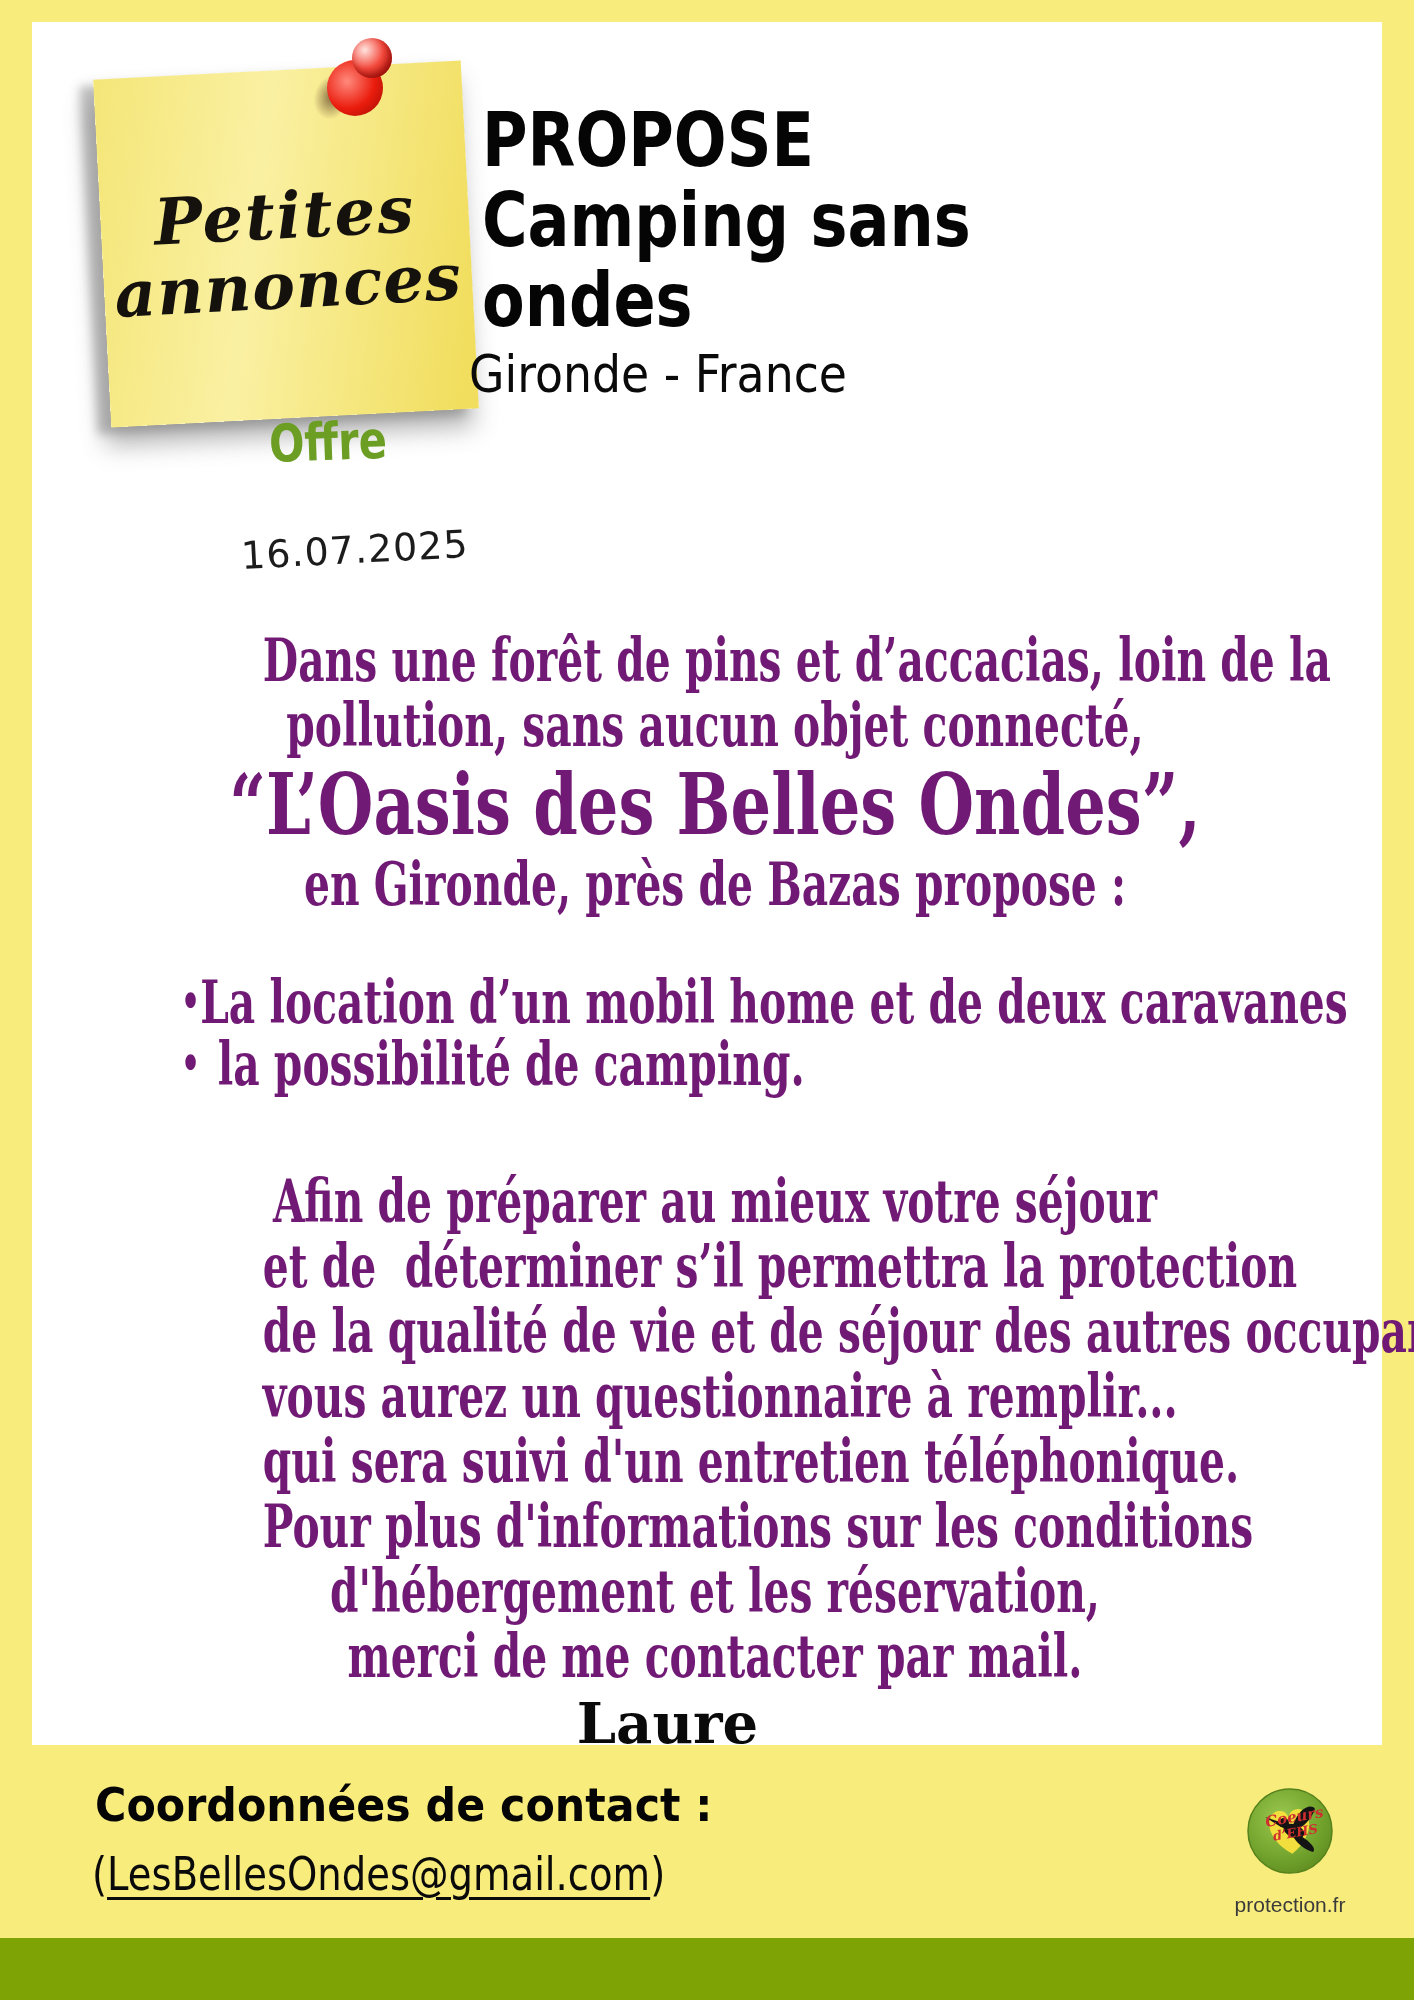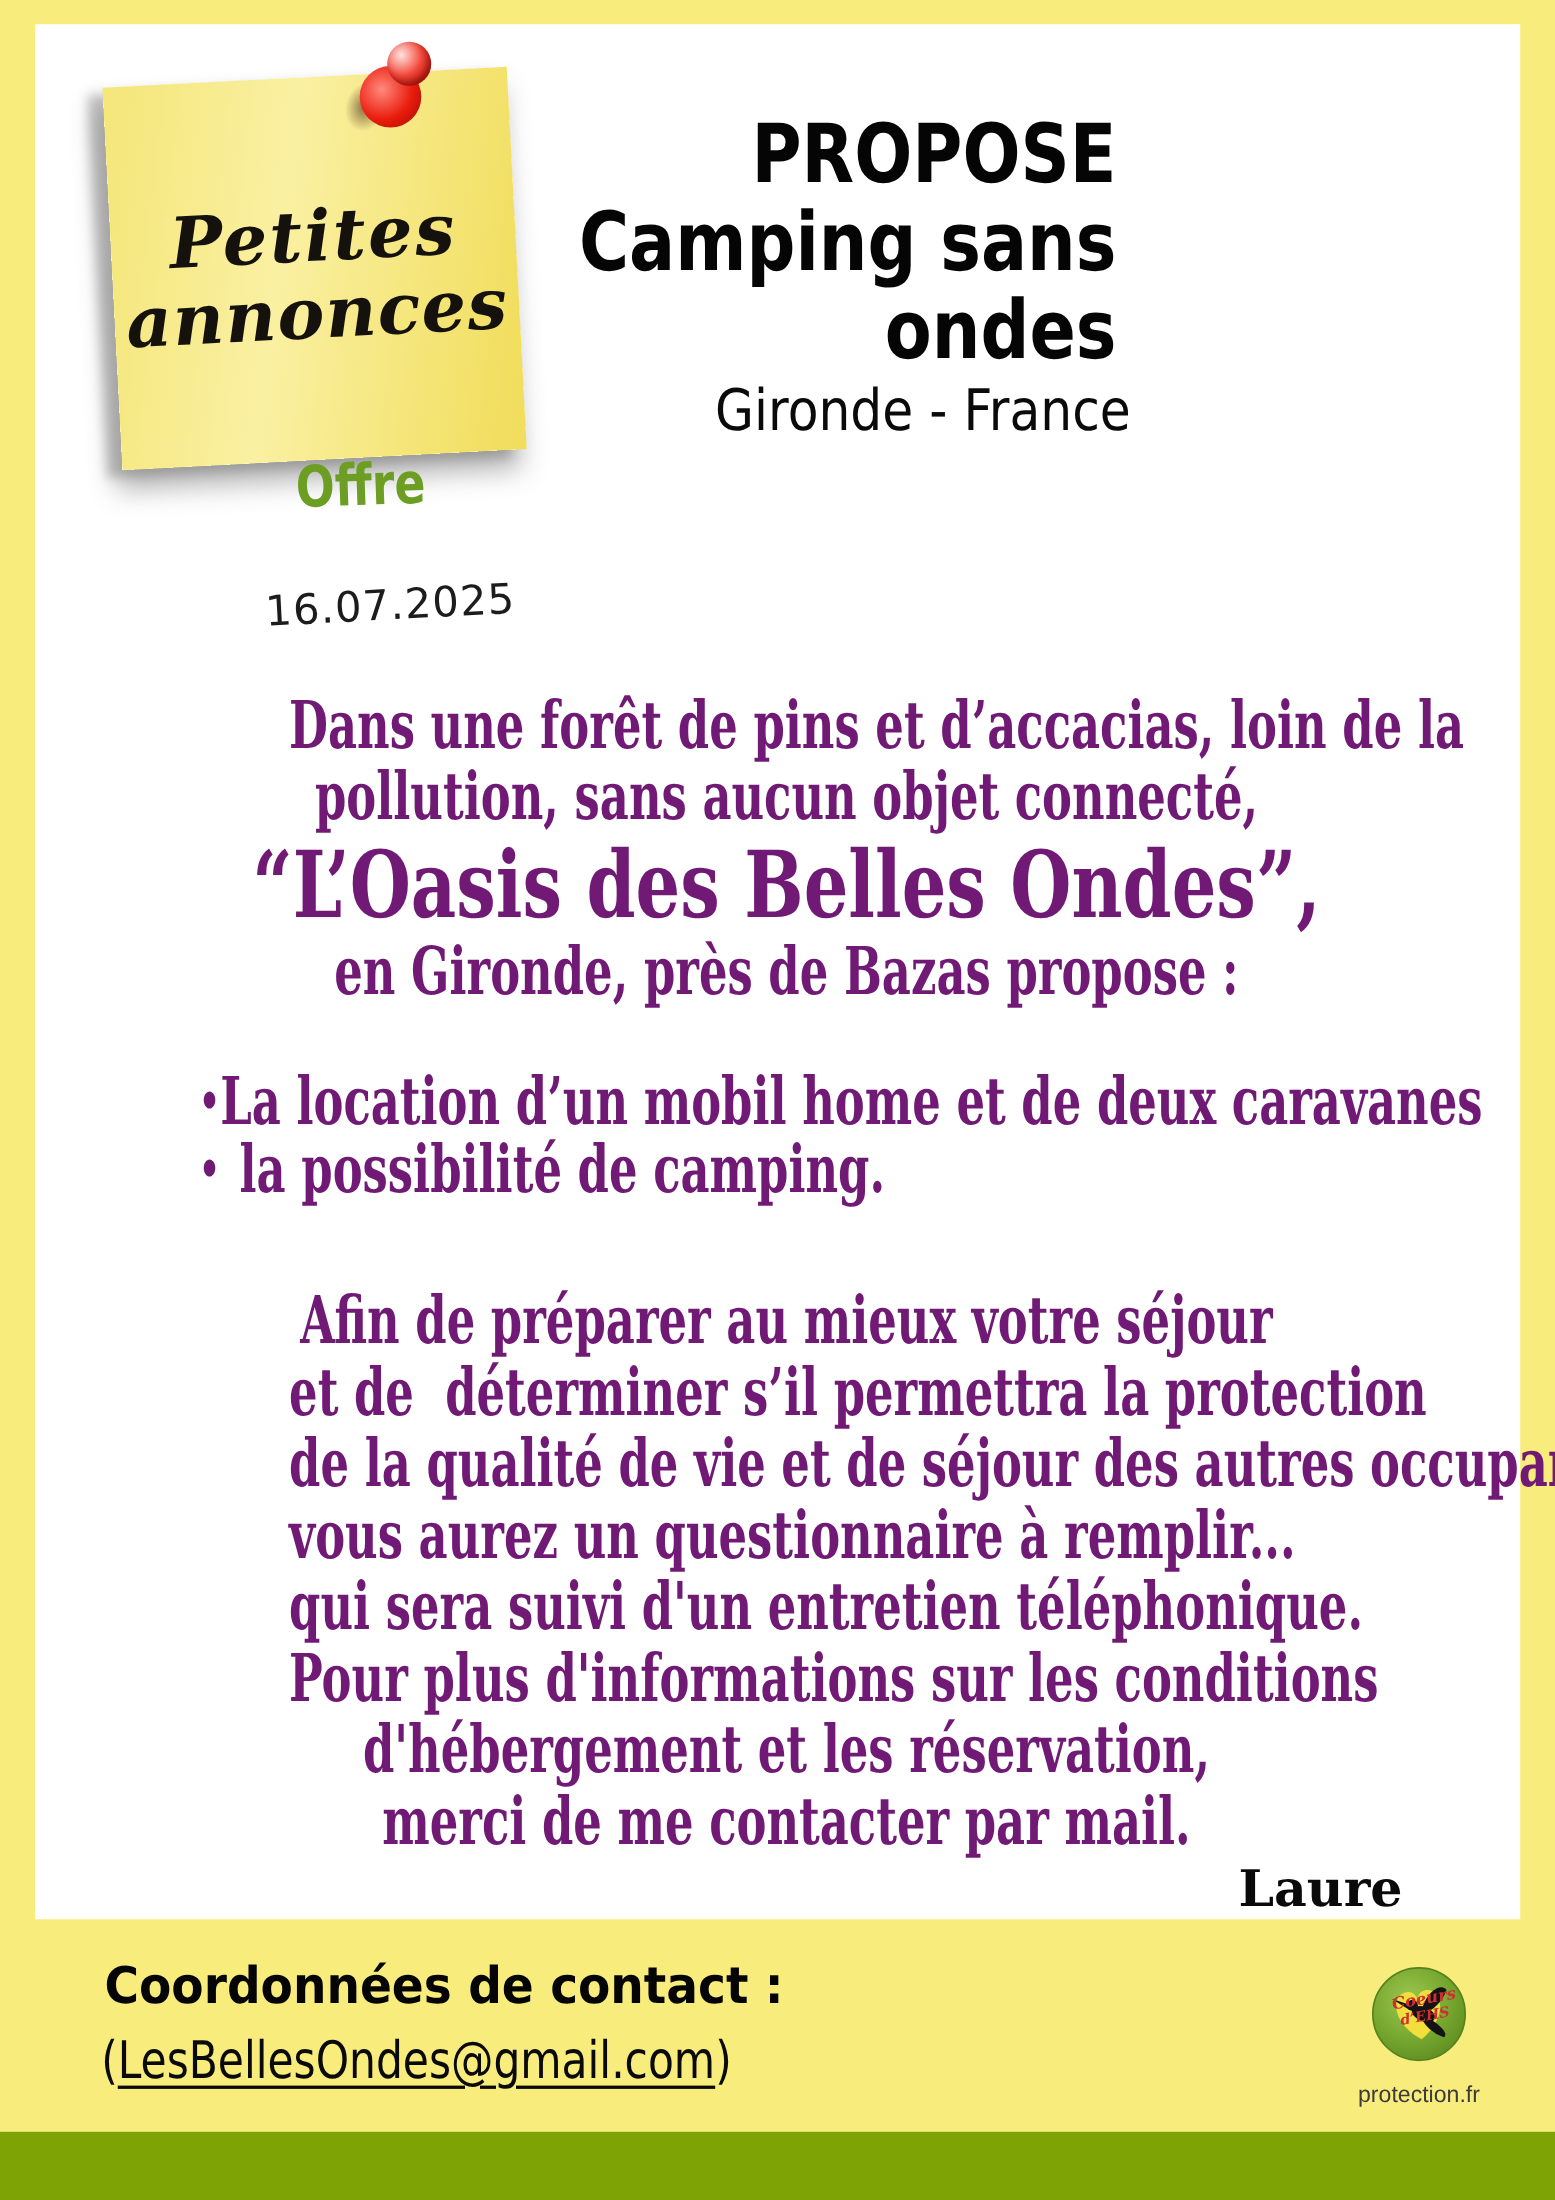--- a/index.html
+++ b/index.html
@@ -37,40 +37,40 @@
     background:radial-gradient(circle at 36% 38%, #ff8a7d, #ea1c0d 55%, #9c0b02);}
   .pin-head{position:absolute;left:352px;top:38px;width:40px;height:40px;border-radius:50%;
     background:radial-gradient(circle at 32% 30%, #ffe3de, #f4493c 48%, #b30e03);
     box-shadow:inset -3px -4px 7px rgba(120,0,0,.6);}
   .date{
     position:absolute;left:240px;top:534px;width:230px;
     font-family:"DejaVu Sans",sans-serif;font-size:38px;color:#1c1c1c;
     transform:rotate(-3deg);transform-origin:left top;white-space:pre;letter-spacing:1px;
   }
   
-  .title-block{position:absolute;left:417px;top:100px;width:650px;text-align:right;color:#050505;}
+  .title-block{position:absolute;left:430px;top:100px;width:650px;text-align:left;color:#050505;}
   .title-line{font-family:"DejaVu Sans",sans-serif;font-weight:bold;font-size:74px;line-height:80px;
     transform:scaleX(.84);transform-origin:50% 50%;white-space:pre;}
   .subtitle{font-family:"DejaVu Sans",sans-serif;font-size:52px;line-height:64px;margin-top:2px;
     transform:scaleX(.88);transform-origin:50% 50%;white-space:pre;color:#0a0a0a;}
   
   .body-block{position:absolute;left:50px;top:628px;width:1330px;text-align:center;color:#701a75;}
   .b-line{font-family:"DejaVu Serif",serif;font-weight:bold;font-size:60px;line-height:65px;
     transform:scaleX(.68);transform-origin:50% 50%;white-space:pre;}
   .b-highlight{font-family:"DejaVu Serif",serif;font-weight:bold;font-size:84px;line-height:86px;
     margin-top:4px;transform:scaleX(.76);transform-origin:50% 50%;white-space:pre;}
   .b-location{margin-top:4px;}
   .bullets{margin:54px 0 0 131px;text-align:left;}
   .bullet-row{display:flex;align-items:flex-start;
     font-family:"DejaVu Serif",serif;font-weight:bold;font-size:60px;line-height:62px;
     transform:scaleX(.68);transform-origin:0 50%;white-space:pre;}
   .bullet-dot{width:54px;font-size:44px;}
   .para{margin-top:74px;}
-  .signature{position:absolute;left:60px;top:1690px;width:1215px;text-align:right;
-    font-family:"DejaVu Serif",serif;font-weight:bold;font-size:46px;color:#0a0a0a;white-space:pre;}
+  .signature{position:absolute;left:60px;top:1690px;width:1215px;text-align:center;
+    font-family:"DejaVu Serif",serif;font-weight:bold;font-size:56px;color:#0a0a0a;white-space:pre;text-decoration:underline;}
   
   .footer-band{position:absolute;left:0;top:1745px;width:1414px;height:193px;background:#f8ec7c;}
   .contact-heading{position:absolute;left:95px;top:1778px;
     font-family:"DejaVu Sans",sans-serif;font-weight:bold;font-size:46px;color:#050505;
     transform:scaleX(.93);transform-origin:0 50%;white-space:pre;}
   .email-line{position:absolute;left:92px;top:1846px;
     font-family:"DejaVu Sans",sans-serif;font-size:47px;color:#0a0a0a;
     transform:scaleX(.82);transform-origin:0 50%;white-space:pre;}
   .email-link{text-decoration:underline;text-decoration-thickness:3px;text-underline-offset:7px;color:#0a0a0a;}
   .logo{position:absolute;left:1247px;top:1788px;width:86px;height:86px;}

